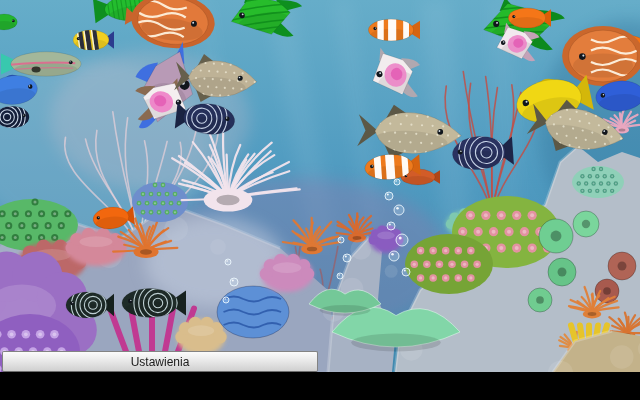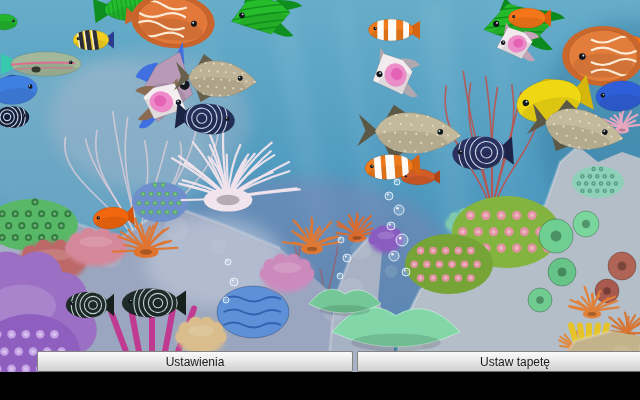--- a/index.html
+++ b/index.html
@@ -3,21 +3,21 @@
 <meta charset="utf-8">
 <style>
   html,body{margin:0;padding:0;background:#000;}
   #screen{position:relative;width:640px;height:400px;overflow:hidden;
           font-family:"Liberation Sans",sans-serif;-webkit-user-select:none;user-select:none;}
   #scene{position:absolute;left:0;top:0;display:block;}
   .wp-btn{position:absolute;top:351px;height:21px;box-sizing:border-box;
           background:linear-gradient(#fbfbfb,#e9e9e9 45%,#cfcfcf);
           border:1px solid #838383;border-bottom-color:#6e6e6e;border-radius:2px;
           font-family:"Liberation Sans",sans-serif;font-size:12px;color:#1b1b1b;
-          display:flex;align-items:center;justify-content:center;padding:0;cursor:pointer;margin-left:35px;}
+          display:flex;align-items:center;justify-content:center;padding:0;cursor:pointer;}
   #btn-settings{left:2px;width:316px;}
   #btn-wallpaper{left:322px;width:316px;}
   .navbar{position:absolute;left:0;top:372px;width:640px;height:28px;background:#000;}
 </style>
 </head>
 <body>
 
 <div id="screen">
   <svg id="scene" width="640" height="400" viewBox="0 0 640 400">
       <defs>
@@ -1354,21 +1354,20 @@
         <circle cx="234" cy="282" r="4" fill="rgba(210,235,255,0.22)" stroke="rgba(240,250,255,0.85)" stroke-width="1"></circle>
         <circle cx="232.8" cy="280.6" r="1" fill="#fff" opacity="0.9"></circle>
       </g>
       <g>
         <circle cx="226" cy="300" r="3" fill="rgba(210,235,255,0.22)" stroke="rgba(240,250,255,0.85)" stroke-width="1"></circle>
         <circle cx="225.1" cy="298.95" r="0.75" fill="#fff" opacity="0.9"></circle>
       </g>
     </svg>
 
   <button class="wp-btn" id="btn-settings">Ustawienia</button>
-  <button class="wp-btn" id="btn-wallpaper">Ustaw tapetę</button>
 
   <div class="navbar">
 
     <div>
       
       
       
       
       
     </div>

